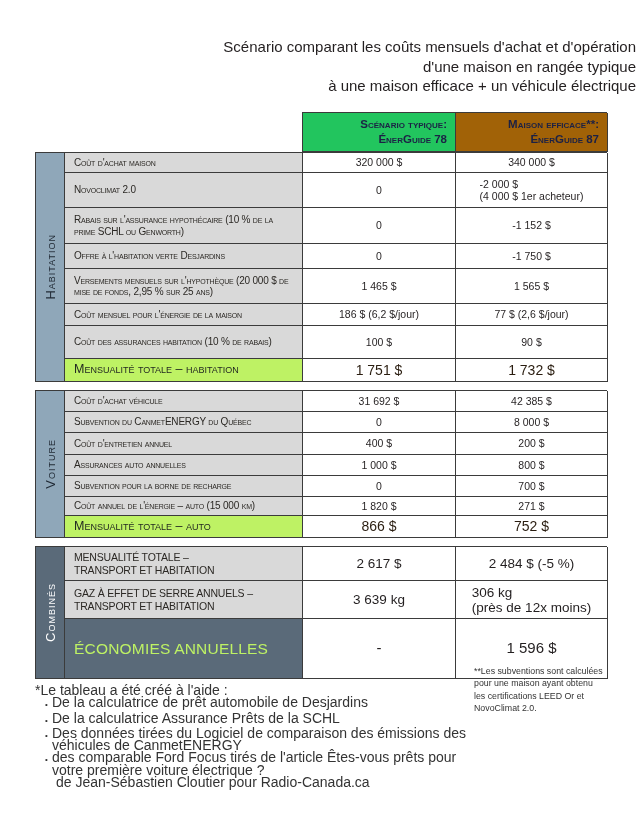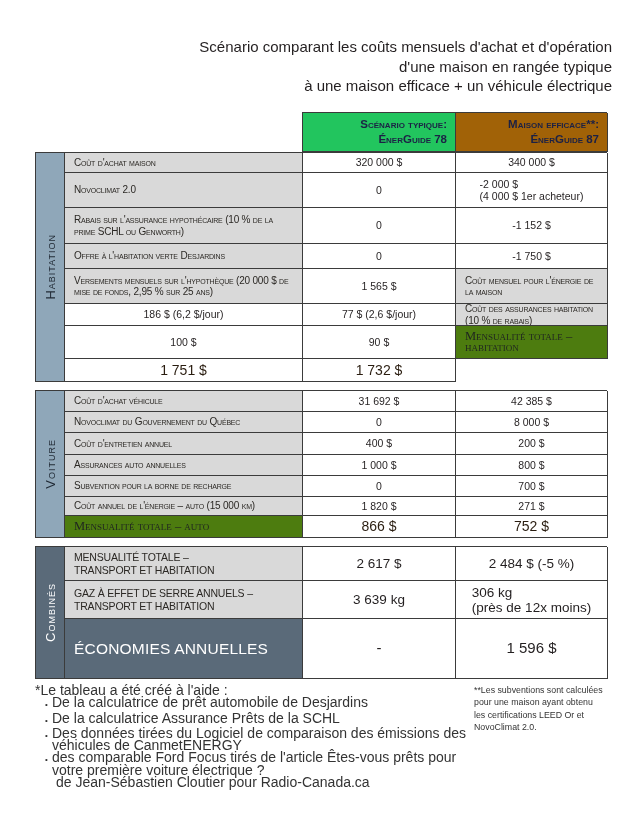--- a/index.html
+++ b/index.html
@@ -2,21 +2,21 @@
 <html><head>
 <meta charset="utf-8">
 <style>
   html,body{margin:0;padding:0;}
   body{
     width:640px;height:828px;background:#ffffff;position:relative;
     font-family:"Liberation Sans",sans-serif;color:#231f20;
     -webkit-font-smoothing:antialiased;
   }
   .title{
-    position:absolute;top:37px;right:28px;width:420px;
+    position:absolute;top:37px;right:4px;width:420px;
     text-align:right;font-size:15px;line-height:19.5px;font-weight:400;
     color:#231f20;white-space:pre-line;
   }
   .table-wrap{position:absolute;top:112px;left:35px;width:572px;}
 
   
   .header-row{
     margin-left:267px;display:grid;grid-template-columns:153px 152px;
     grid-template-rows:39px;
     border-top:1.5px solid #3b3b3b;border-left:1.5px solid #3b3b3b;
@@ -53,44 +53,43 @@
     background:#d9d9d9;justify-content:flex-start;
     padding:1px 8px 1px 9px;
     font-variant:small-caps;font-size:10px;line-height:11.5px;letter-spacing:-0.2px;
     color:#2b2824;white-space:normal;
   }
   .val{
     background:#ffffff;justify-content:center;text-align:left;
     font-size:10.5px;line-height:12.5px;color:#231f20;white-space:pre-line;
   }
   .tot-lbl{
-    background:#4d7c0f;font-variant:small-caps;font-size:12.5px;letter-spacing:0;
+    background:#bef264;font-variant:small-caps;font-size:12.5px;letter-spacing:0;
     color:#1f2420;
-    font-family:Liberation Serif, serif;
   }
   .tot-val{font-size:14px;color:#2a1d10;}
   .cmb-lbl{
     font-variant:normal;font-size:10.5px;line-height:12.5px;letter-spacing:-0.2px;
     white-space:pre-line;
   }
   .cmb-val{font-size:13.5px;line-height:15px;}
   .eco-lbl{
-    background:#5a6a79;color:#ffffff;font-variant:normal;
+    background:#5a6a79;color:#bef264;font-variant:normal;
     font-size:15.5px;letter-spacing:0.2px;white-space:normal;
   }
   .eco-val{font-size:15px;}
 
   
   .fn-left{position:absolute;top:684px;left:35px;width:445px;
     font-size:14px;line-height:12.3px;color:#333333;}
   .fn-line{display:flex;}
   .fn-bullet{width:7px;margin-left:10px;flex:none;}
   .fn-bullet::before{content:"\2022";font-size:8px;}
   .fn-cont{margin-left:21px;}
-  .fn-right{position:absolute;top:684px;left:474px;width:142px;
+  .fn-right{position:absolute;top:665px;left:474px;width:142px;
     font-size:8.8px;line-height:12.3px;color:#333333;white-space:pre-line;}
 </style>
 </head>
 <body>
 
 <div class="title">Scénario comparant les coûts mensuels d'achat et d'opération
 d'une maison en rangée typique
 à une maison efficace + un véhicule électrique</div>
 
 <div class="table-wrap">
@@ -118,20 +117,21 @@
 
     <div class="cell lbl">Rabais sur l'assurance hypothécaire (10 % de la prime SCHL ou Genworth)</div>
     <div class="cell val">0</div>
     <div class="cell val">-1 152 $</div>
 
     <div class="cell lbl">Offre à l'habitation verte Desjardins</div>
     <div class="cell val">0</div>
     <div class="cell val">-1 750 $</div>
 
     <div class="cell lbl">Versements mensuels sur l'hypothèque (20 000 $ de mise de fonds, 2,95 % sur 25 ans)</div>
+    <div class="cell val">1 465 $</div>
     <div class="cell val">1 565 $</div>
 
     <div class="cell lbl">Coût mensuel pour l'énergie de la maison</div>
     <div class="cell val">186 $ (6,2 $/jour)</div>
     <div class="cell val">77 $ (2,6 $/jour)</div>
 
     <div class="cell lbl">Coût des assurances habitation (10 % de rabais)</div>
     <div class="cell val">100 $</div>
     <div class="cell val">90 $</div>
 
@@ -142,21 +142,21 @@
 
   <div class="sec sec-gap" style="grid-template-rows:21px 21px 22px 21px 21px 19px 22px">
     <div class="cell side bg-steel">
       <span class="vtext">Voiture</span>
     </div>
 
     <div class="cell lbl">Coût d'achat véhicule</div>
     <div class="cell val">31 692 $</div>
     <div class="cell val">42 385 $</div>
 
-    <div class="cell lbl">Novoclimat du Gouvernement du Québec</div>
+    <div class="cell lbl">Subvention du CanmetENERGY du Québec</div>
     <div class="cell val">0</div>
     <div class="cell val">8 000 $</div>
 
     <div class="cell lbl">Coût d'entretien annuel</div>
     <div class="cell val">400 $</div>
     <div class="cell val">200 $</div>
 
     <div class="cell lbl">Assurances auto annuelles</div>
     <div class="cell val">1 000 $</div>
     <div class="cell val">800 $</div>

